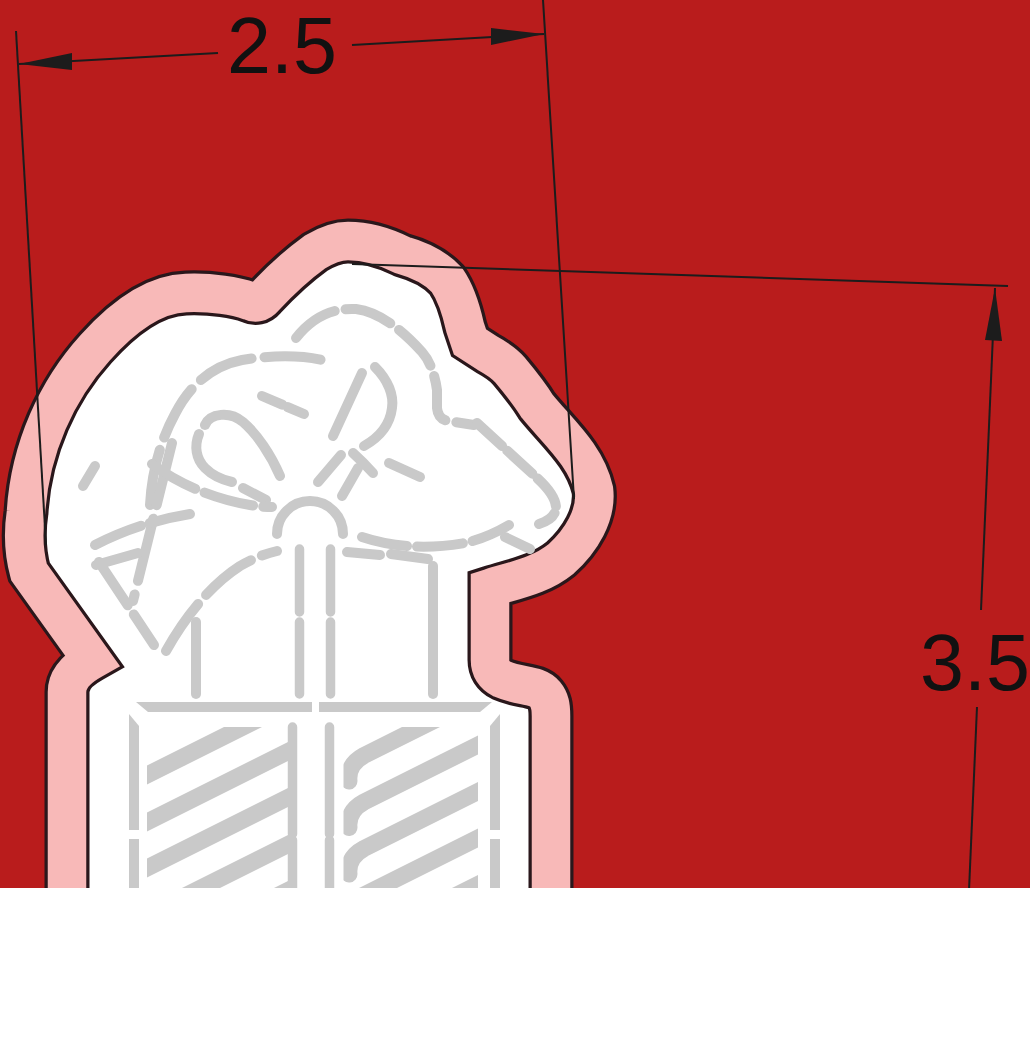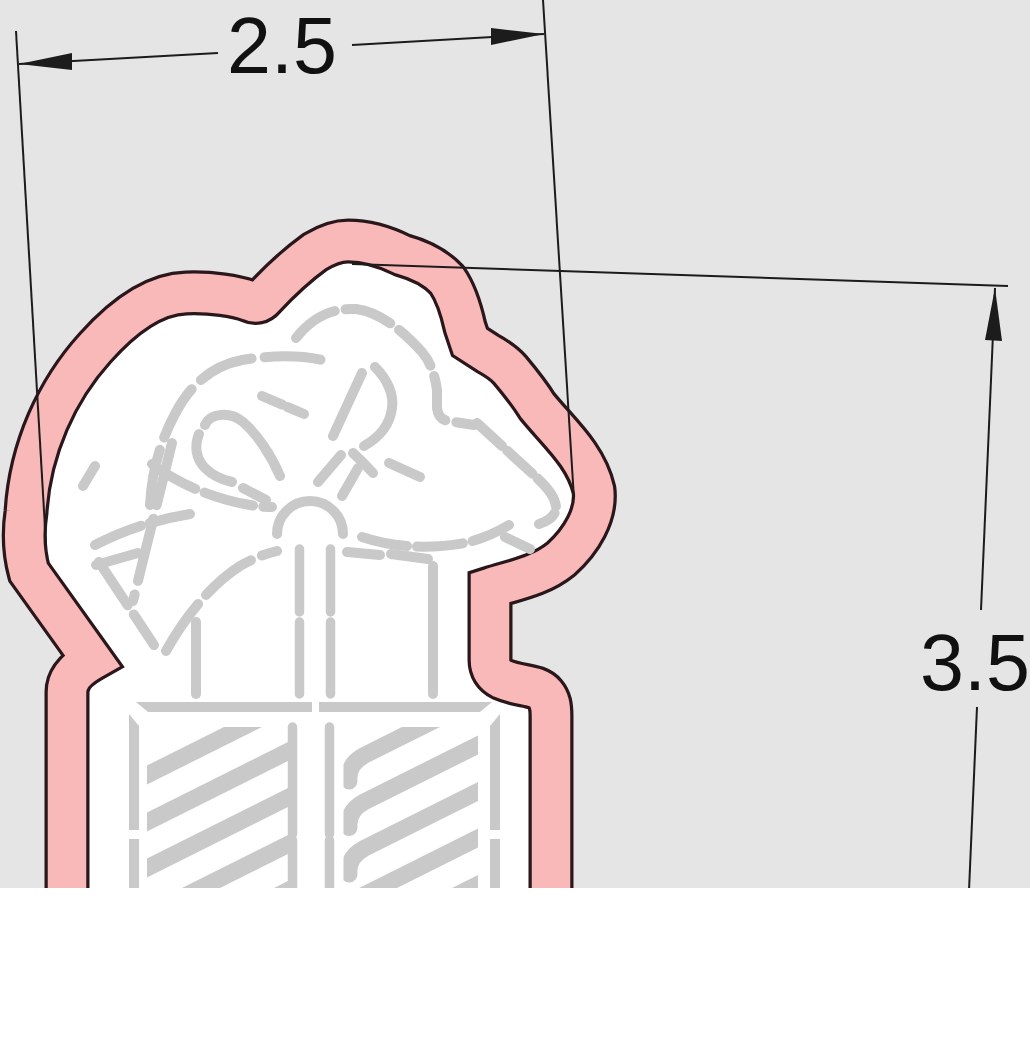--- a/index.html
+++ b/index.html
@@ -1,16 +1,16 @@
 <!DOCTYPE html>
 <html><head>
 <meta charset="utf-8">
 <style>
   html,body{margin:0;padding:0;background:#ffffff;}
-  #page{position:relative;width:1030px;height:888px;background:#e5e5e5;overflow:hidden;
+  #page{position:relative;width:1030px;height:888px;background:#b91c1c;overflow:hidden;
         font-family:"Liberation Sans", sans-serif;}
   svg{position:absolute;top:0;left:0;}
 </style>
 </head>
 <body>
 <div id="page">
 <svg width="1030" height="1057" viewBox="0 0 1030 1057">
   <defs>
 
     <path id="cl" d="M348,241

